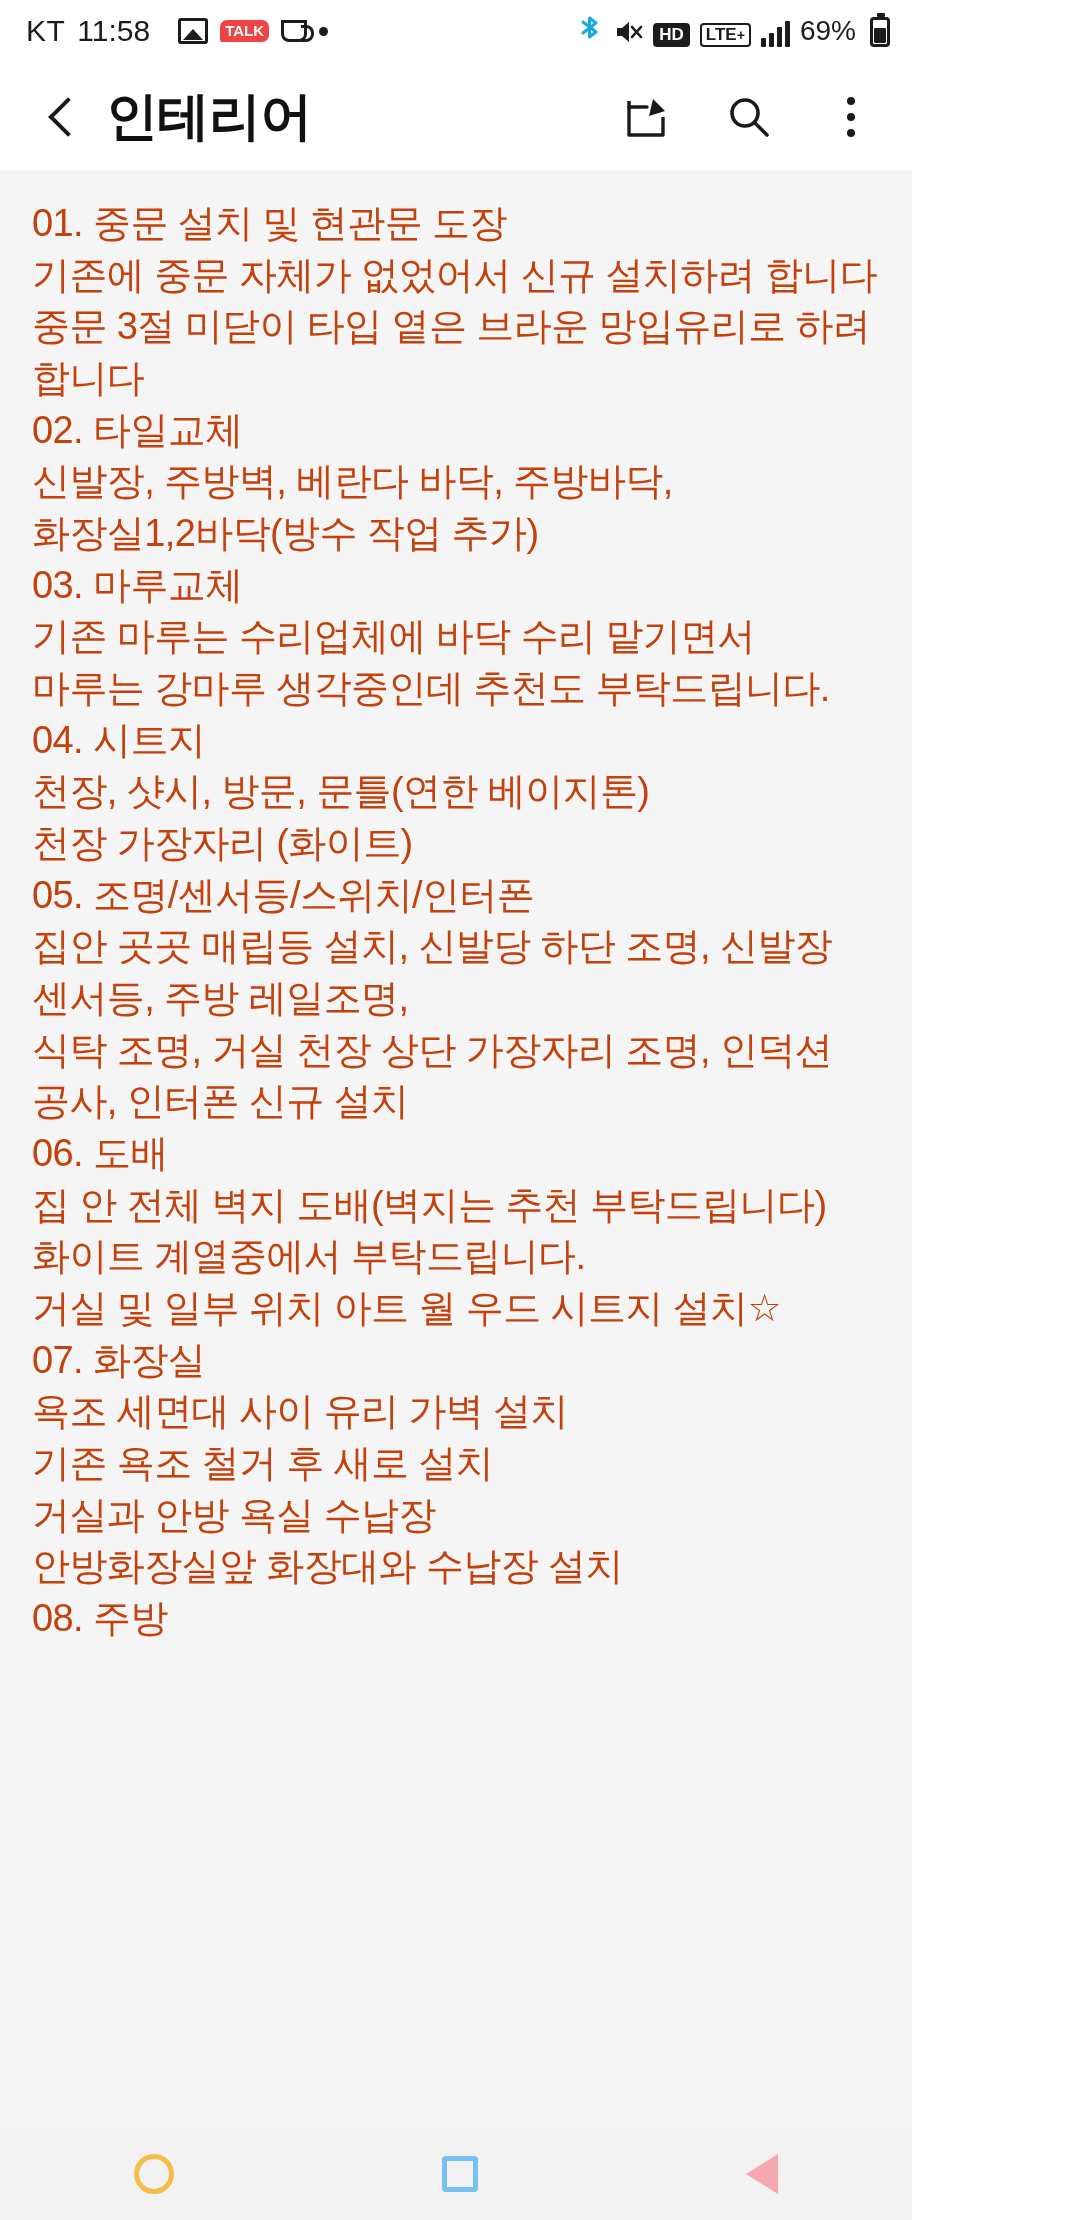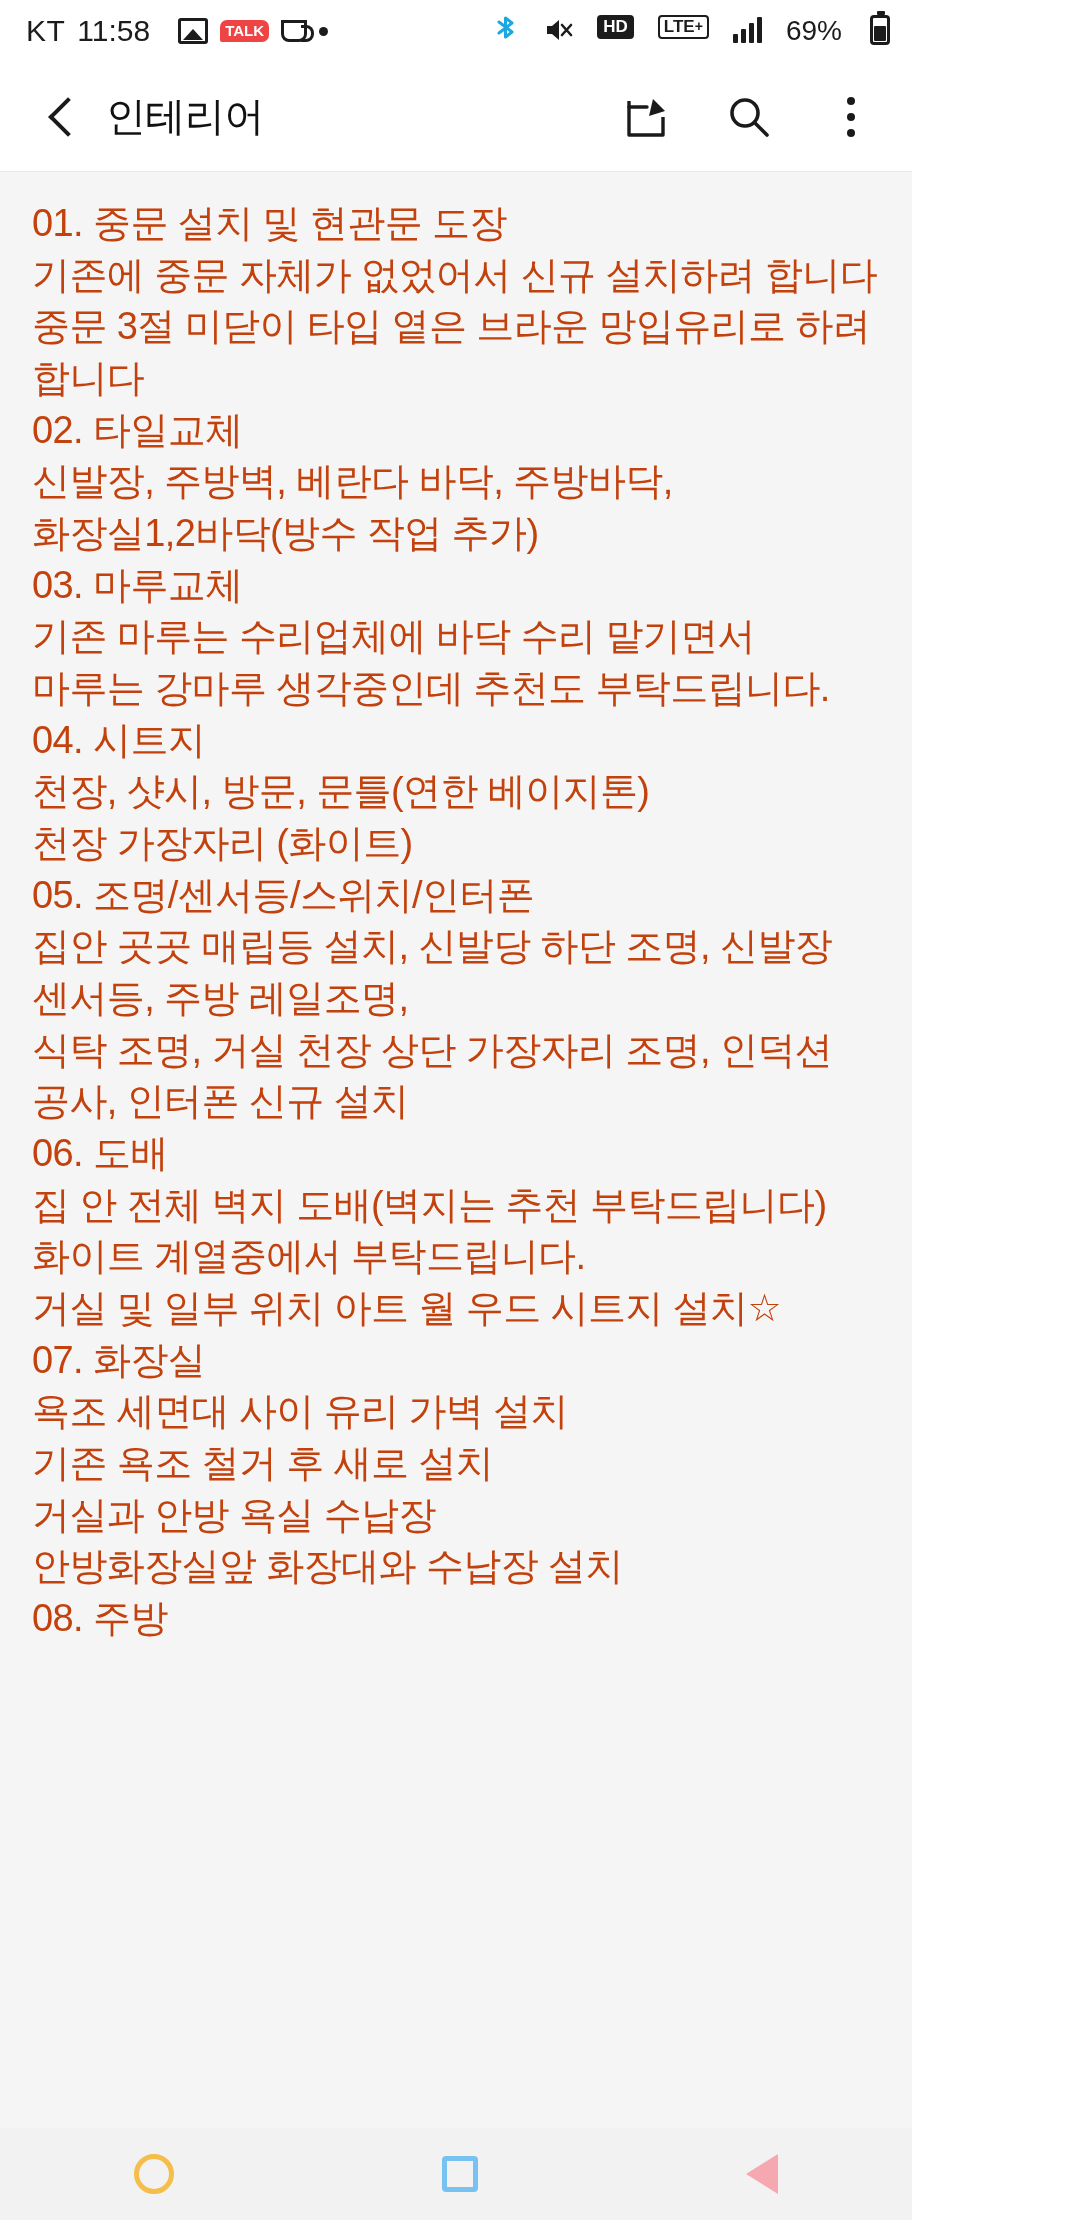--- a/index.html
+++ b/index.html
@@ -41,22 +41,22 @@
     letter-spacing: 0.5px;
     color: #1c1c1c;
   }
   .clock {
     font-size: 30px;
     color: #1c1c1c;
     margin-right: 16px;
   }
   .status-right {
     display: flex;
-    align-items: flex-start;
-    gap: 24px;
+    align-items: flex-end;
+    gap: 10px;
   }
   .sicon { display: inline-flex; align-items: center; justify-content: center; }
   .battery-text { font-size: 28px; color: #1c1c1c; }
   .batt {
     width: 20px; height: 30px;
     border: 3px solid #1c1c1c;
     border-radius: 4px;
     position: relative;
     margin-left: 4px;
   }
@@ -167,23 +167,23 @@
   .back-chevron::before {
     content: "";
     position: absolute;
     left: 16px; top: 12px;
     width: 24px; height: 24px;
     border-left: 4px solid #1a1a1a;
     border-bottom: 4px solid #1a1a1a;
     transform: rotate(45deg);
   }
   .app-title {
-    font-size: 40px;
+    font-size: 52px;
     color: #111111;
-    font-weight: 400;
+    font-weight: 700;
     flex: 1 1 auto;
     letter-spacing: -0.5px;
   }
   .bar-actions {
     display: flex;
     align-items: center;
     gap: 48px;
   }
   .icon-btn {
     width: 54px; height: 54px;

